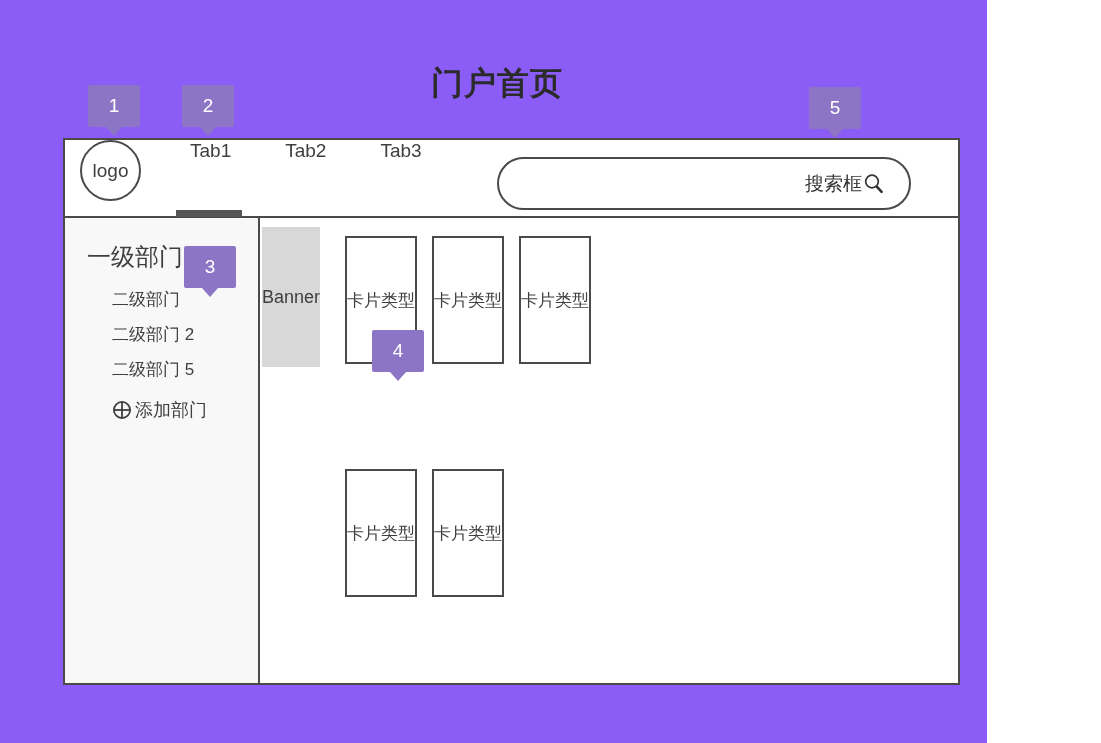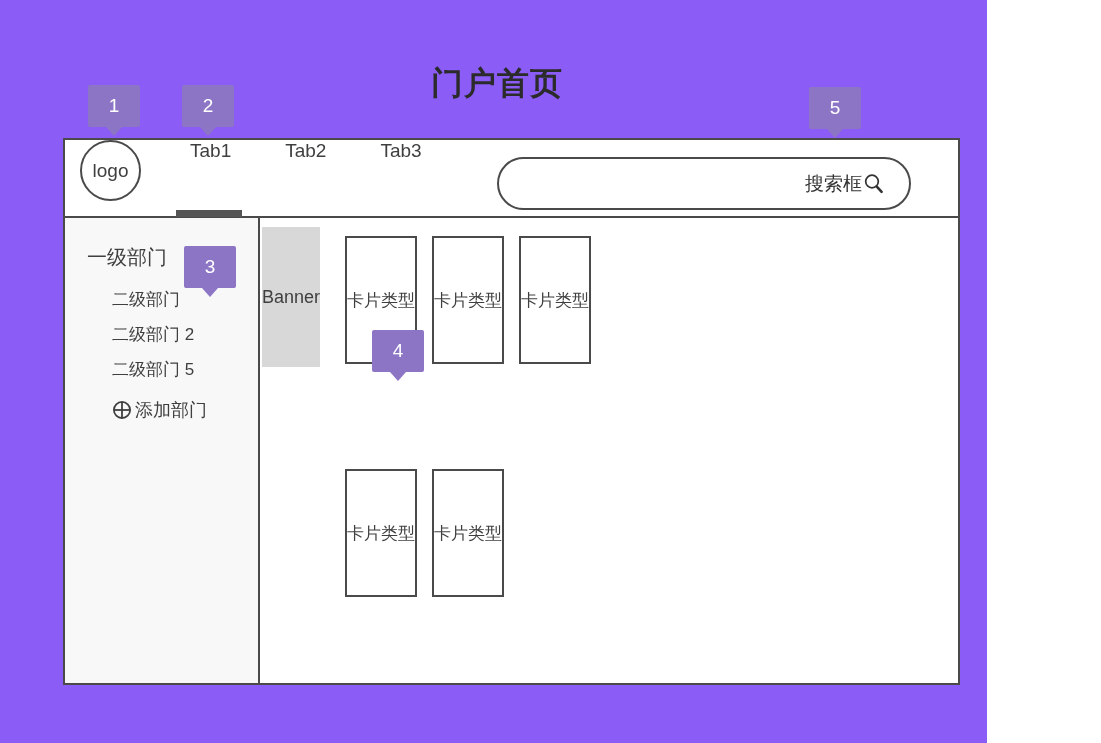--- a/index.html
+++ b/index.html
@@ -112,21 +112,21 @@
   .search-icon { display: flex; align-items: center; margin-left: 1px; }
   
   .body { flex: 1; display: flex; min-height: 0; }
   .sidebar {
     width: 195px; min-width: 195px;
     background: #f8f8f8;
     border-right: 2px solid #4a4a4a;
     padding: 28px 0 0 22px;
     color: #3f3f3f;
   }
-  .dept-l1 { font-size: 20px; line-height: 22px; }
+  .dept-l1 { font-size: 24px; line-height: 22px; }
   .dept-l2 { font-size: 17px; line-height: 22px; margin: 13px 0 0 25px; }
   .dept-l2.first { margin-top: 21px; }
   .add-dept {
     margin: 17px 0 0 25px;
     display: flex; align-items: center;
     gap: 3px;
     font-size: 18px;
   }
   .add-icon { display: flex; align-items: center; }
   

